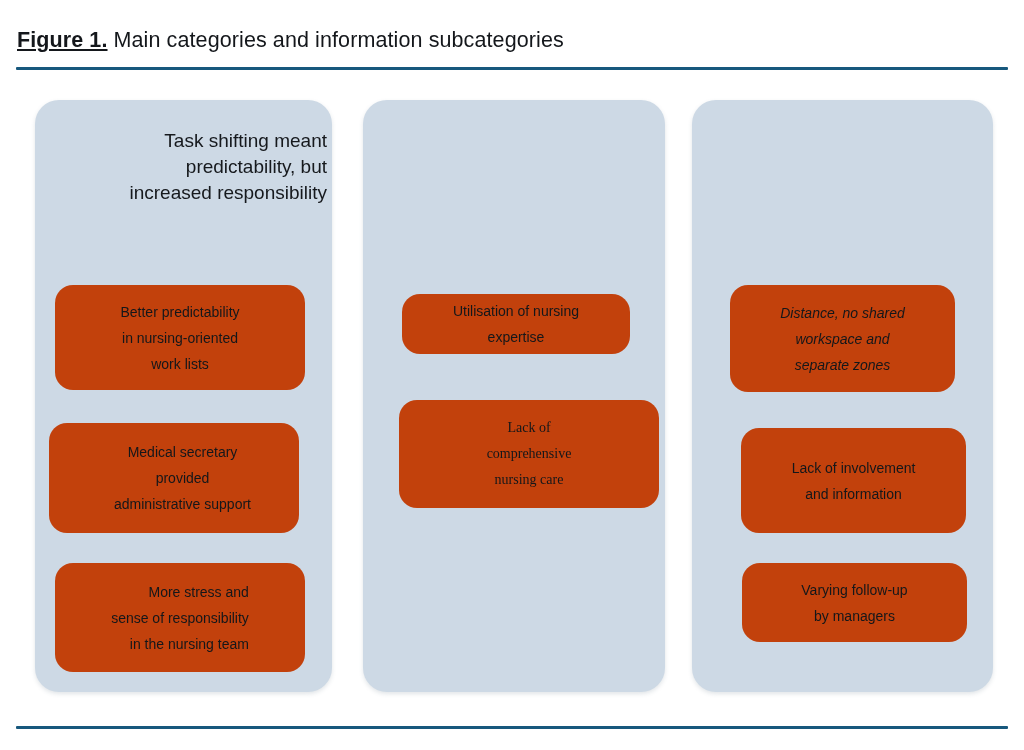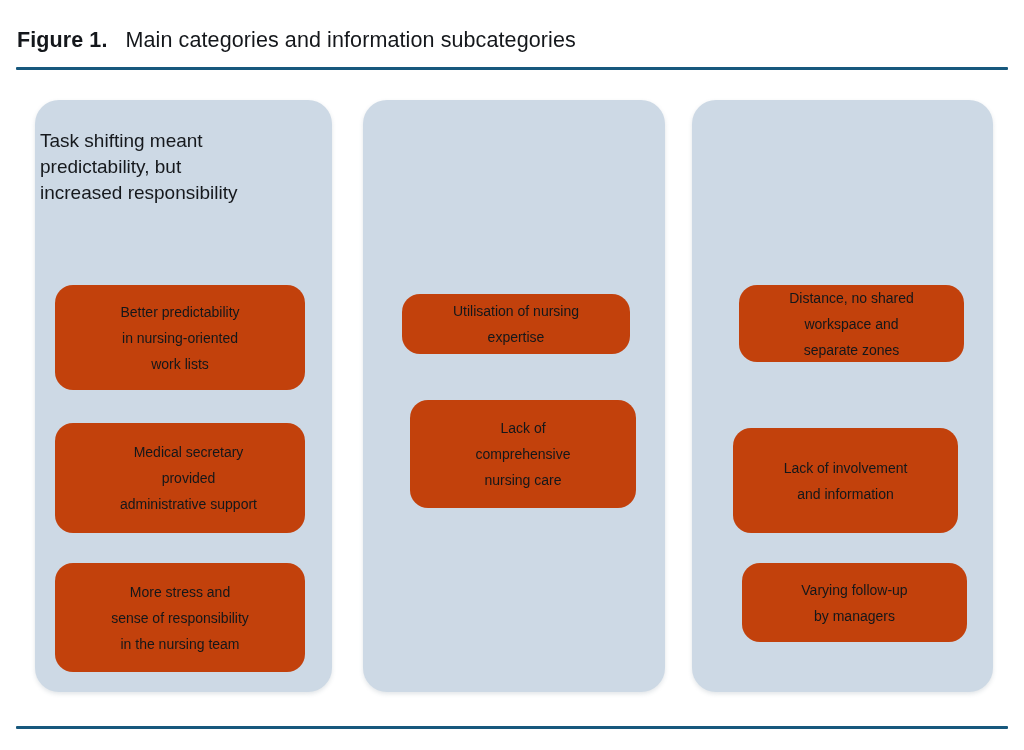--- a/index.html
+++ b/index.html
@@ -13,21 +13,21 @@
   }
 
   .figure-title {
     position:absolute;
     left:17px; top:28px;
     font-size:21.5px;
     color:#14171b;
     letter-spacing:0.1px;
     white-space:nowrap;
   }
-  .figure-title .label { font-weight:700; margin-right:18px; }
+  .figure-title .label { font-weight:700; margin-right:6px;text-decoration:underline; }
 
   .rule {
     position:absolute;
     left:16px; width:992px; height:3px;
     background:#17587d;
     border-radius:1px;
   }
   .rule-top { top:67px; }
   .rule-bottom { top:726px; }
 
@@ -38,21 +38,21 @@
     border-radius:24px;
     box-shadow:0 2px 4px rgba(90,110,130,0.18);
   }
   .col1 { left:35px;  width:297px; }
   .col2 { left:363px; width:302px; }
   .col3 { left:692px; width:301px; }
 
   .col-header {
     margin-top:28px;
     padding:0 5px;
-    text-align:left;
+    text-align:right;
     font-size:19px;
     line-height:26px;
     white-space:pre-line;
     color:#16191d;
   }
 
   .subbox {
     position:absolute;
     background:#c2410c;
     border-radius:18px;
@@ -60,26 +60,26 @@
     align-items:center;
     justify-content:center;
     text-align:center;
     font-size:14px;
     line-height:26px;
     white-space:pre-line;
     color:#14171a;
     padding:6px 8px;
   }
   .c1s1 { left:20px; top:185px; width:250px; height:105px; }
-  .c1s2 { left:20px; top:323px; width:250px; height:110px;padding-left:25px; }
-  .c1s3 { left:20px; top:463px; width:250px; height:109px; }
+  .c1s2 { left:14px; top:323px; width:250px; height:110px;padding-left:25px; }
+  .c1s3 { left:20px; top:463px; width:250px; height:109px;text-align:right; }
   .c2s1 { left:39px; top:194px; width:228px; height:60px;  }
-  .c2s2 { left:47px; top:300px; width:226px; height:108px; }
-  .c3s1 { left:47px; top:185px; width:225px; height:77px; }
-  .c3s2 { left:41px; top:328px; width:225px; height:105px; }
+  .c2s2 { left:36px; top:300px; width:260px; height:108px;font-family:Liberation Serif, serif; }
+  .c3s1 { left:38px; top:185px; width:225px; height:107px;font-style:italic; }
+  .c3s2 { left:49px; top:328px; width:225px; height:105px; }
   .c3s3 { left:41px; top:463px; width:225px; height:79px;margin-left:9px;  }
 </style>
 </head>
 <body>
 
 <div class="figure-title">
   <span class="label">Figure 1.</span><span>Main categories and information subcategories</span>
 </div>
 
 <div class="rule rule-top"></div>

